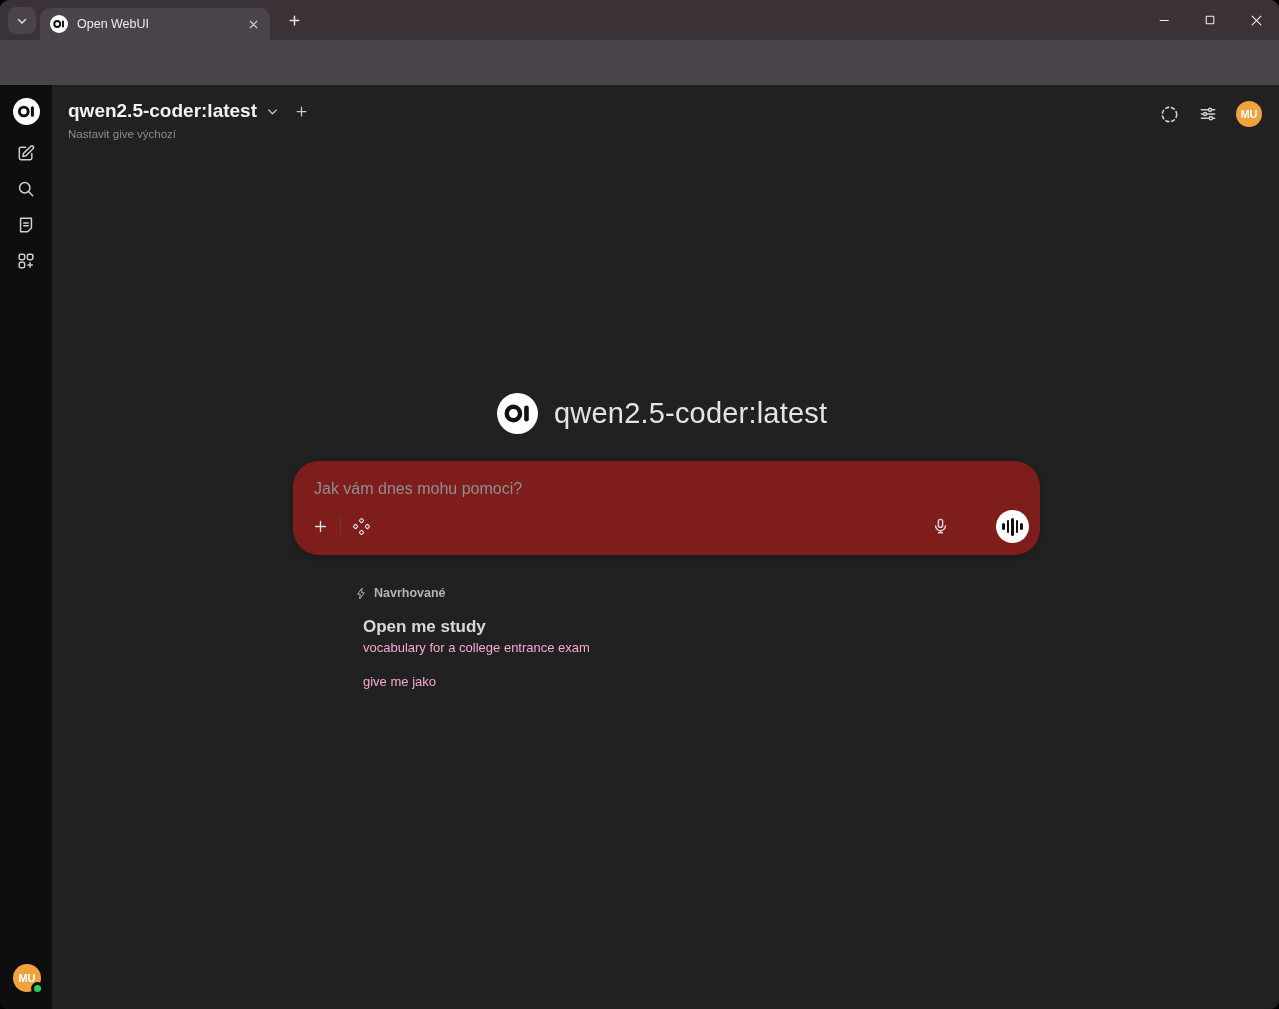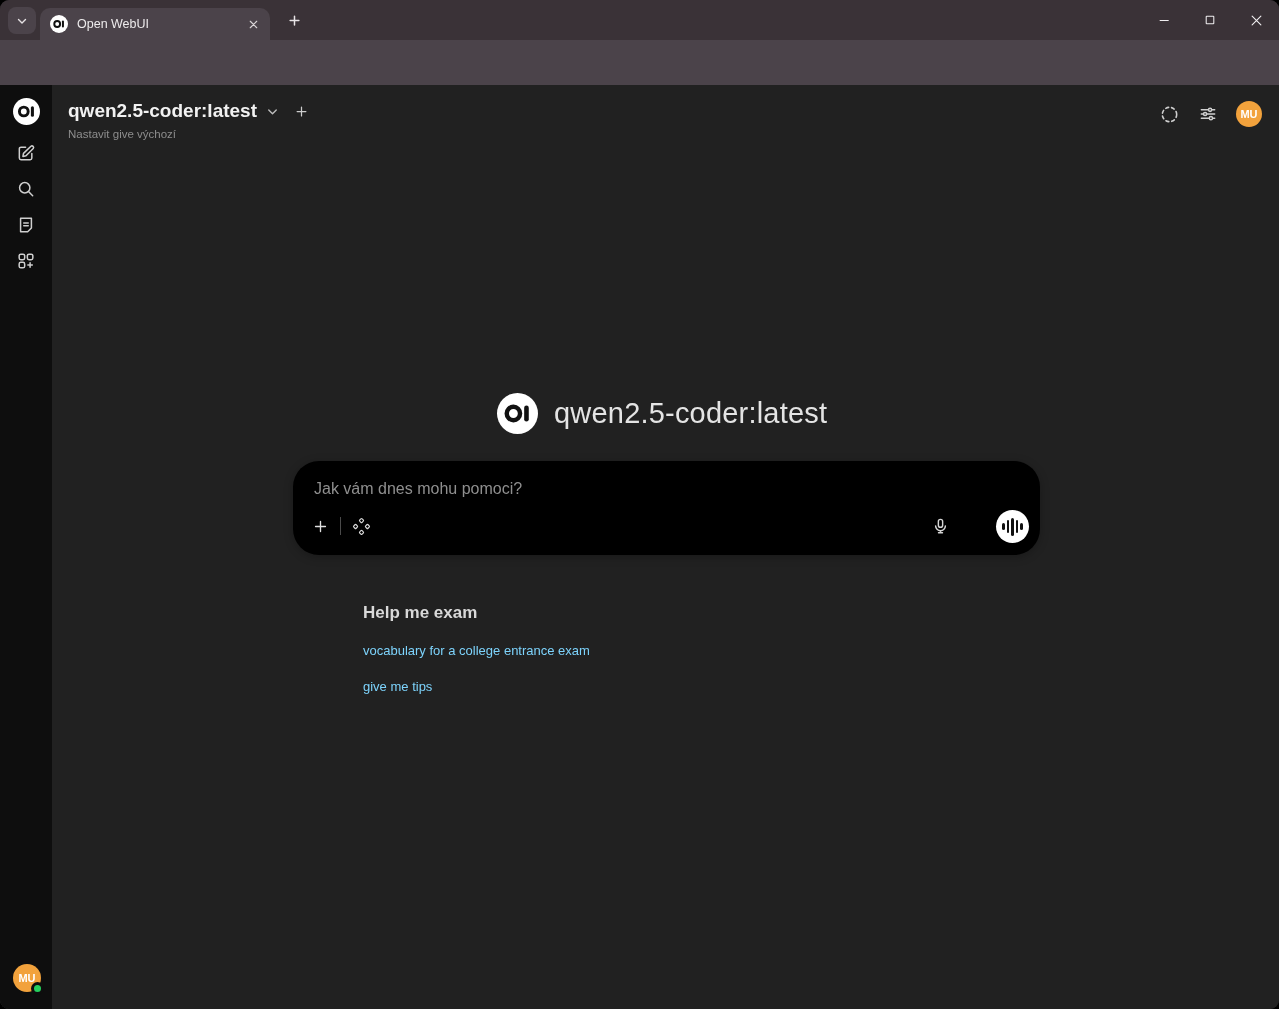--- a/index.html
+++ b/index.html
@@ -59,39 +59,39 @@
   .model-add { color:#cdcdcd; display:flex; margin-left:6px; }
   .set-default { position:absolute; left:16px; top:39px; font-size:11.5px; color:#8d8d8d; cursor:pointer; }
   .hdr-right { position:absolute; right:17px; top:12px; display:flex; align-items:center; gap:17px; }
   .hdr-ic { width:22px; height:22px; display:flex; align-items:center; justify-content:center; color:#cfcfcf; cursor:pointer; }
   .hdr-avatar { width:26px; height:26px; border-radius:50%; background:#f2a23c; color:#fff; font-size:11px; font-weight:bold; display:flex; align-items:center; justify-content:center; cursor:pointer; }
 
   .hero { position:absolute; left:445px; top:304px; display:flex; align-items:center; gap:16px; }
   .hero-logo { width:41px; height:41px; }
   .hero-title { font-size:29px; font-weight:500; color:#e4e4e4; letter-spacing:0.2px; }
 
-  .composer { position:absolute; left:241px; top:372px; width:747px; height:94px; border-radius:26px; background:#000000; box-shadow:0 2px 10px rgba(0,0,0,0.25); }
+  .composer { position:absolute; left:241px; top:372px; width:747px; height:94px; border-radius:26px; background:#7f1d1d; box-shadow:0 2px 10px rgba(0,0,0,0.25); }
   .composer input { position:absolute; left:21px; top:14px; width:690px; height:28px; background:transparent; border:none; outline:none; font-family:"Liberation Sans", sans-serif; font-size:16px; color:#e8e8e8; }
   .composer input::placeholder { color:#8f8f8f; opacity:1; }
   .comp-bottom { position:absolute; left:0; bottom:10px; width:100%; height:36px; }
   .comp-plus { position:absolute; left:12px; top:2px; width:30px; height:30px; border-radius:50%; color:#e0e0e0; display:flex; align-items:center; justify-content:center; cursor:pointer; }
   .comp-sep { position:absolute; left:47px; top:8px; width:1px; height:18px; background:#4a4a4a; }
   .comp-tools { position:absolute; left:53px; top:2px; width:30px; height:30px; border-radius:6px; color:#dadada; display:flex; align-items:center; justify-content:center; cursor:pointer; }
   .comp-mic { position:absolute; right:85px; top:2px; width:30px; height:30px; color:#d6d6d6; display:flex; align-items:center; justify-content:center; cursor:pointer; }
   .voice-btn { position:absolute; right:11px; top:1px; width:33px; height:33px; border-radius:50%; background:#fff; display:flex; align-items:center; justify-content:center; cursor:pointer; }
   .wave { display:flex; align-items:center; gap:2px; }
   .wave i { display:block; width:2.6px; border-radius:2px; background:#111; }
 
   .suggestions { position:absolute; left:303px; top:497px; width:640px; }
   .sugg-label { display:flex; align-items:center; gap:6px; color:#b3b3b3; }
   .sugg-label .txt { font-size:12.5px; font-weight:600; }
   .sugg-list { margin-top:15px; margin-left:8px; }
   .sugg-item { margin-bottom:16px; cursor:pointer; }
   .sugg-title { font-size:17px; font-weight:600; color:#d9d9d9; line-height:23px; }
-  .sugg-sub { font-size:13px; color:#7dd3fc; line-height:18px; margin-top:18px; }
+  .sugg-sub { font-size:13px; color:#f9a8d4; line-height:18px; margin-top:1px; }
 
   svg { display:block; }
 </style>
 </head>
 <body>
 
 <div class="window">
 
   <div class="tabstrip">
     <div class="tab-search-btn">
@@ -348,26 +348,34 @@
                 <i style="height:13px"></i>
                 <i style="height:18px"></i>
                 <i style="height:13px"></i>
                 <i style="height:7px"></i>
             </span>
           </div>
         </div>
       </div>
 
       <div class="suggestions">
+        <div class="sugg-label">
+          <span>
+            <svg width="13" height="13" viewBox="0 0 24 24" fill="none" stroke="currentColor" stroke-width="1.8" stroke-linejoin="round">
+                <path d="M13 2 4.9 13.4h4.8L8.6 22l8.5-11.4h-4.8L13 2Z"></path>
+              </svg>
+          </span>
+          <span class="txt">Navrhované</span>
+        </div>
         <div class="sugg-list">
           <div class="sugg-item">
-            <div class="sugg-title">Help me exam</div>
+            <div class="sugg-title">Open me study</div>
             <div class="sugg-sub">vocabulary for a college entrance exam</div>
           </div>
           <div class="sugg-item">
-            <div class="sugg-sub">give me tips</div>
+            <div class="sugg-sub">give me jako</div>
           </div>
         </div>
       </div>
 
     </div>
   </div>
 </div>
 
 </body></html>

